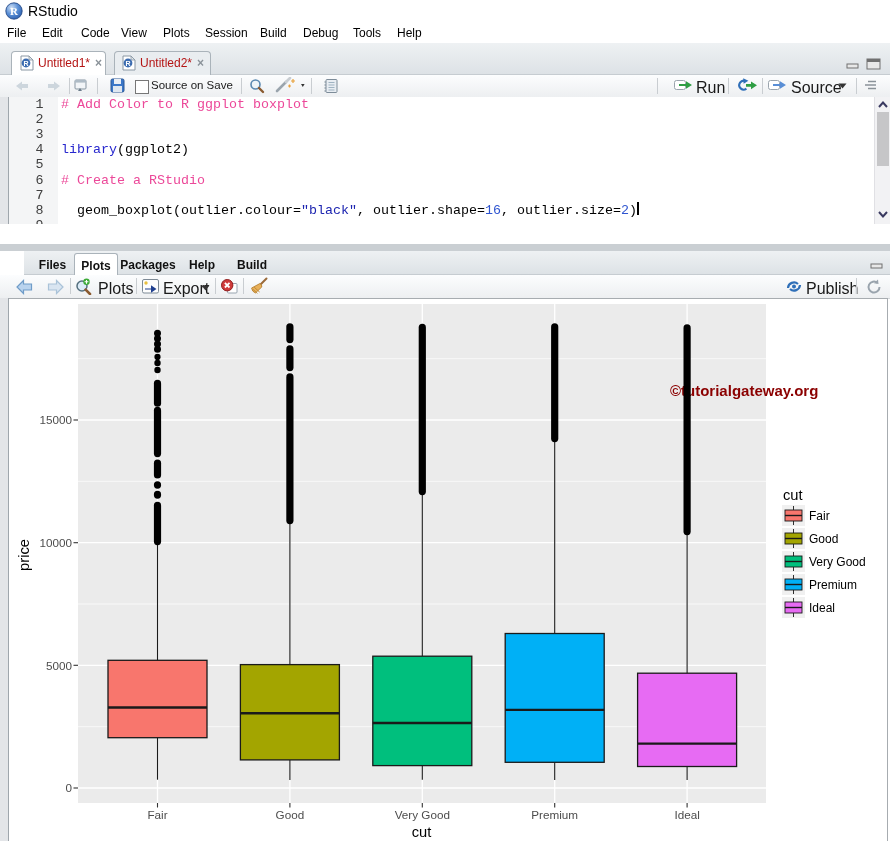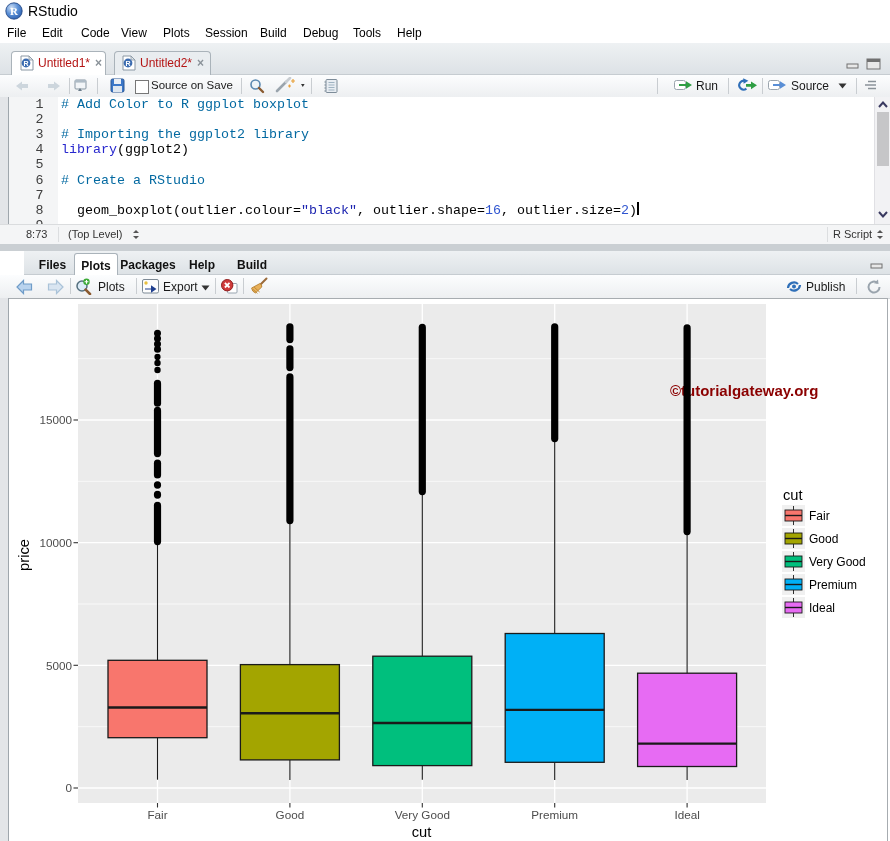--- a/index.html
+++ b/index.html
@@ -14,28 +14,28 @@
   
   #edtabs{left:0;top:43px;width:890px;height:31px;background:linear-gradient(#eef1f3,#dde2e6);border-bottom:1px solid #c6ccd1;padding-left:16px;}
   .tab{position:absolute;top:8px;height:24px;border:1px solid #aab3ba;border-bottom:none;border-radius:4px 4px 0 0;box-sizing:border-box;}
   .tab.active{background:#fff;}
   .tab.inactive{background:#e9edf0;}
   .tabttl{position:absolute;top:4px;font-size:12px;color:#b41414;}
   .tabx{position:absolute;top:4px;font-size:12px;color:#8a9299;font-weight:bold;}
   .toolbar{background:linear-gradient(#fcfdfe,#edeff1);border-bottom:1px solid #d3d7da;}
   #edtoolbar{left:0;top:75px;width:890px;height:22px;}
   .sep{position:absolute;top:3px;width:1px;height:16px;background:#c9cdd1;}
-  .tbtxt{position:absolute;font-size:12px;color:#1a1a1a;top:4px;}
+  .tbtxt{position:absolute;font-size:16px;color:#1a1a1a;top:4px;}
   
   #editor{left:0;top:97px;width:890px;height:127px;background:#fff;overflow:hidden;}
   #edstrip{left:0;top:0;width:8px;height:127px;background:#e3e5e8;border-right:1px solid #9fa6ac;}
   #gutter{left:9px;top:0;width:49px;height:127px;background:#f4f5f6;}
   .lnum{position:absolute;width:43.5px;text-align:right;font-family:"Liberation Mono",monospace;font-size:13.33px;color:#404040;left:0;}
   .cl{position:absolute;left:61px;font-family:"Liberation Mono",monospace;font-size:13.33px;white-space:pre;color:#000;}
-  .cmt{color:#0369a1;text-align:center;}
+  .cmt{color:#ec4899;text-align:center;}
   .kw{color:#2727ce;}
   .str{color:#1c24b0;}
   .num{color:#2f55d0;text-align:right;}
   #cursor{position:absolute;width:2px;height:13px;background:#000;}
   #edscroll{left:874px;top:0;width:16px;height:127px;background:#f2f2f4;border-left:1px solid #e0e0e4;}
   #edthumb{left:2px;top:15px;width:12px;height:54px;background:#c6c6c8;}
   
   #edstatus{left:0;top:224px;width:890px;height:19px;background:#f4f5f6;border-top:1px solid #dadcde;font-size:11px;color:#333;}
   
   #gap{left:0;top:244px;width:890px;height:7px;background:#cacfd3;}
@@ -188,51 +188,35 @@
     <div class="lnum" style="top:0px">1</div>
     <div class="lnum" style="top:15px">2</div>
     <div class="lnum" style="top:30px">3</div>
     <div class="lnum" style="top:45px">4</div>
     <div class="lnum" style="top:60px">5</div>
     <div class="lnum" style="top:76px">6</div>
     <div class="lnum" style="top:91px">7</div>
     <div class="lnum" style="top:106px">8</div>
     <div class="lnum" style="top:121px">9</div>
     <div class="cl cmt" style="top:0px"># Add Color to R ggplot boxplot</div>
-    <div class="cl cmt" style="top:30px"># Importing the ggplot2 library</div>
     <div class="cl" style="top:45px"><span class="kw">library</span>(ggplot2)</div>
     <div class="cl cmt" style="top:76px"># Create a RStudio</div>
     <div class="cl" style="top:106px">  geom_boxplot(outlier.colour=<span class="str">"black"</span>, outlier.shape=<span class="num">16</span>, outlier.size=<span class="num">2</span>)</div>
     <div id="cursor" class="abs" style="left:637px;top:105px"></div>
     <div id="edscroll" class="abs">
       <svg class="abs" style="left:3px;top:4px" width="10" height="7" viewBox="0 0 10 7">
           <path d="M1 6 L5 1.5 L9 6" stroke="#3a3a60" stroke-width="2" fill="none"></path>
         </svg>
       <div id="edthumb" class="abs"></div>
       <svg class="abs" style="left:3px;top:114px" width="10" height="7" viewBox="0 0 10 7">
           <path d="M1 1 L5 5.5 L9 1" stroke="#3a3a60" stroke-width="2" fill="none"></path>
         </svg>
     </div>
   </div>
 
-  <div id="edstatus" class="abs">
-    <span class="abs" style="left:58px;top:2px;width:1px;height:15px;background:#dcdee0"></span>
-    <span class="abs" style="left:827px;top:2px;width:1px;height:15px;background:#dcdee0"></span>
-    <span class="abs" style="left:26px;top:3px">8:73</span>
-    <span class="abs" style="left:68px;top:3px">(Top Level)</span>
-    <svg class="abs" style="left:132px;top:4px" width="8" height="11" viewBox="0 0 8 11">
-        <path d="M1 4 L4 1 L7 4 z" fill="#555"></path>
-        <path d="M1 7 L4 10 L7 7 z" fill="#555"></path>
-      </svg>
-    <span class="abs" style="left:833px;top:3px">R Script</span>
-    <svg class="abs" style="left:876px;top:4px" width="8" height="11" viewBox="0 0 8 11">
-        <path d="M1 4 L4 1 L7 4 z" fill="#555"></path>
-        <path d="M1 7 L4 10 L7 7 z" fill="#555"></path>
-      </svg>
-  </div>
   <div id="gap" class="abs"></div>
 
   <div id="pltabs" class="abs">
     <div class="ptab" style="left:7px;width:43px;">Files</div>
     <div class="ptab active" style="left:50px;width:44px;">Plots</div>
     <div class="ptab" style="left:94px;width:60px;">Packages</div>
     <div class="ptab" style="left:154px;width:48px;">Help</div>
     <div class="ptab" style="left:202px;width:52px;">Build</div>
     <svg class="abs" style="left:846px;top:7px" width="38" height="12" viewBox="0 0 38 12">
       <rect x="1" y="6" width="11" height="4" fill="#e8e8e8" stroke="#707070"></rect>

